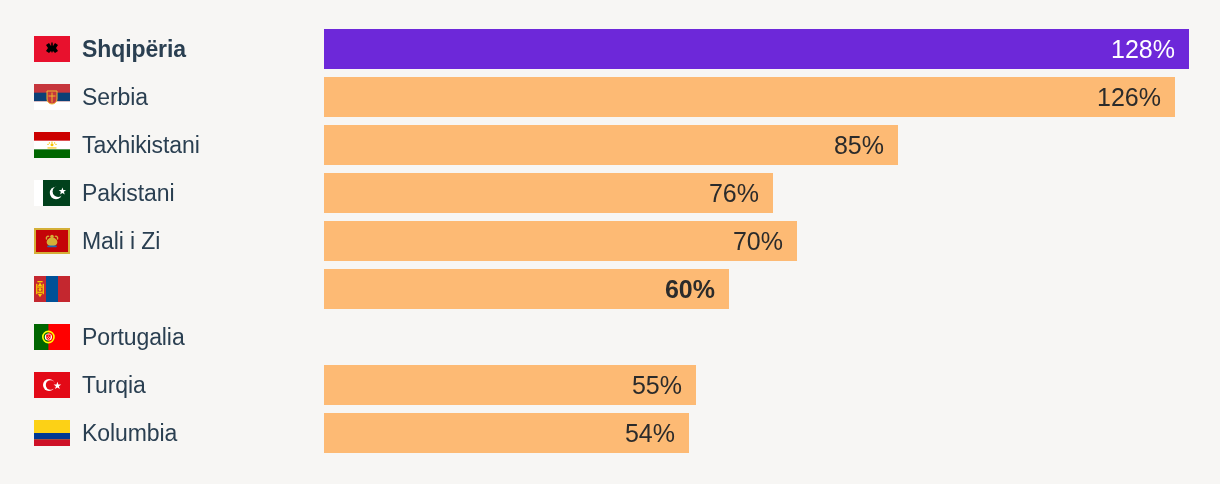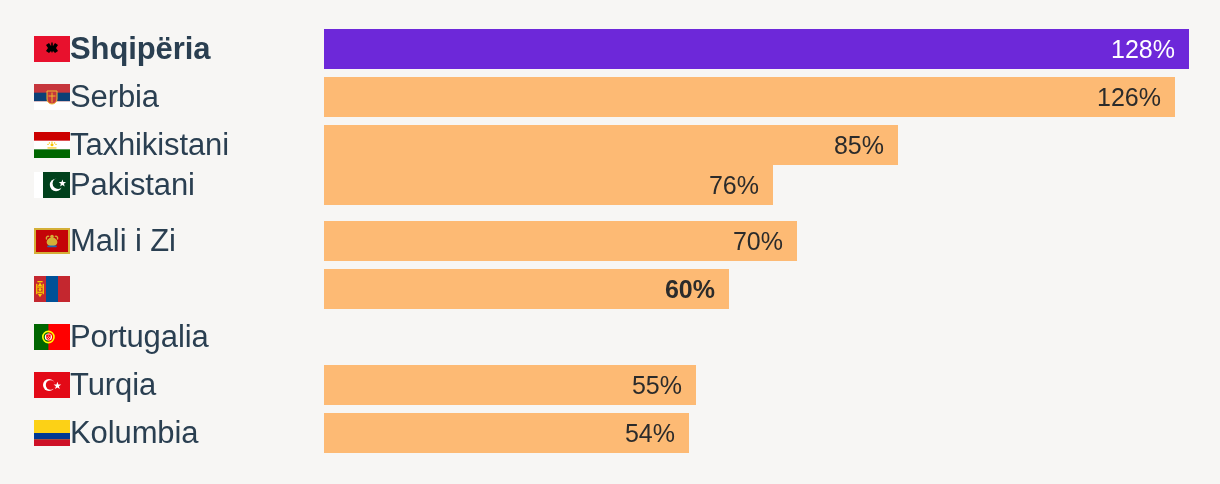--- a/index.html
+++ b/index.html
@@ -42,21 +42,22 @@
     flex: 0 0 auto;
     overflow: hidden;
     background: #ffffff;
   }
   .flag svg {
     display: block;
     width: 36px;
     height: 26px;
   }
   .country-name {
-    font-size: 31px;
+    margin-left: 12px;
+    font-size: 23px;
     line-height: 26px;
     color: #2a3f51;
     white-space: nowrap;
     font-weight: 400;
     letter-spacing: -0.1px;
   }
   .row.highlight .country-name {
     font-weight: 700;
   }
   .bar {
@@ -144,21 +145,21 @@
               </g>
             </g>
           </svg>
         </span>
         <span class="country-name">Taxhikistani</span>
       </div>
       <div class="bar" style="width: 574px;">
         <span class="bar-value">85%</span>
       </div>
     </div>
-    <div class="row" style="top: 165px;">
+    <div class="row" style="top: 173px;">
       <div class="label-zone">
         <span class="flag">
           <svg viewBox="0 0 36 26" xmlns="http://www.w3.org/2000/svg">
             <rect width="36" height="26" fill="#01411c"></rect>
             <rect width="9" height="26" fill="#ffffff"></rect>
             <g fill="#ffffff" transform="translate(22,13)">
               <circle cx="0" cy="0" r="6.2"></circle>
               <circle cx="2.2" cy="-1.6" r="5.6" fill="#01411c"></circle>
               <path d="M6.4,-5.6 l0.95,2.6 l2.7,0.1 l-2.1,1.7 l0.72,2.65 l-2.27,-1.5 l-2.27,1.5 l0.72,-2.65 l-2.1,-1.7 l2.7,-0.1 Z" fill="#ffffff"></path>
             </g>

